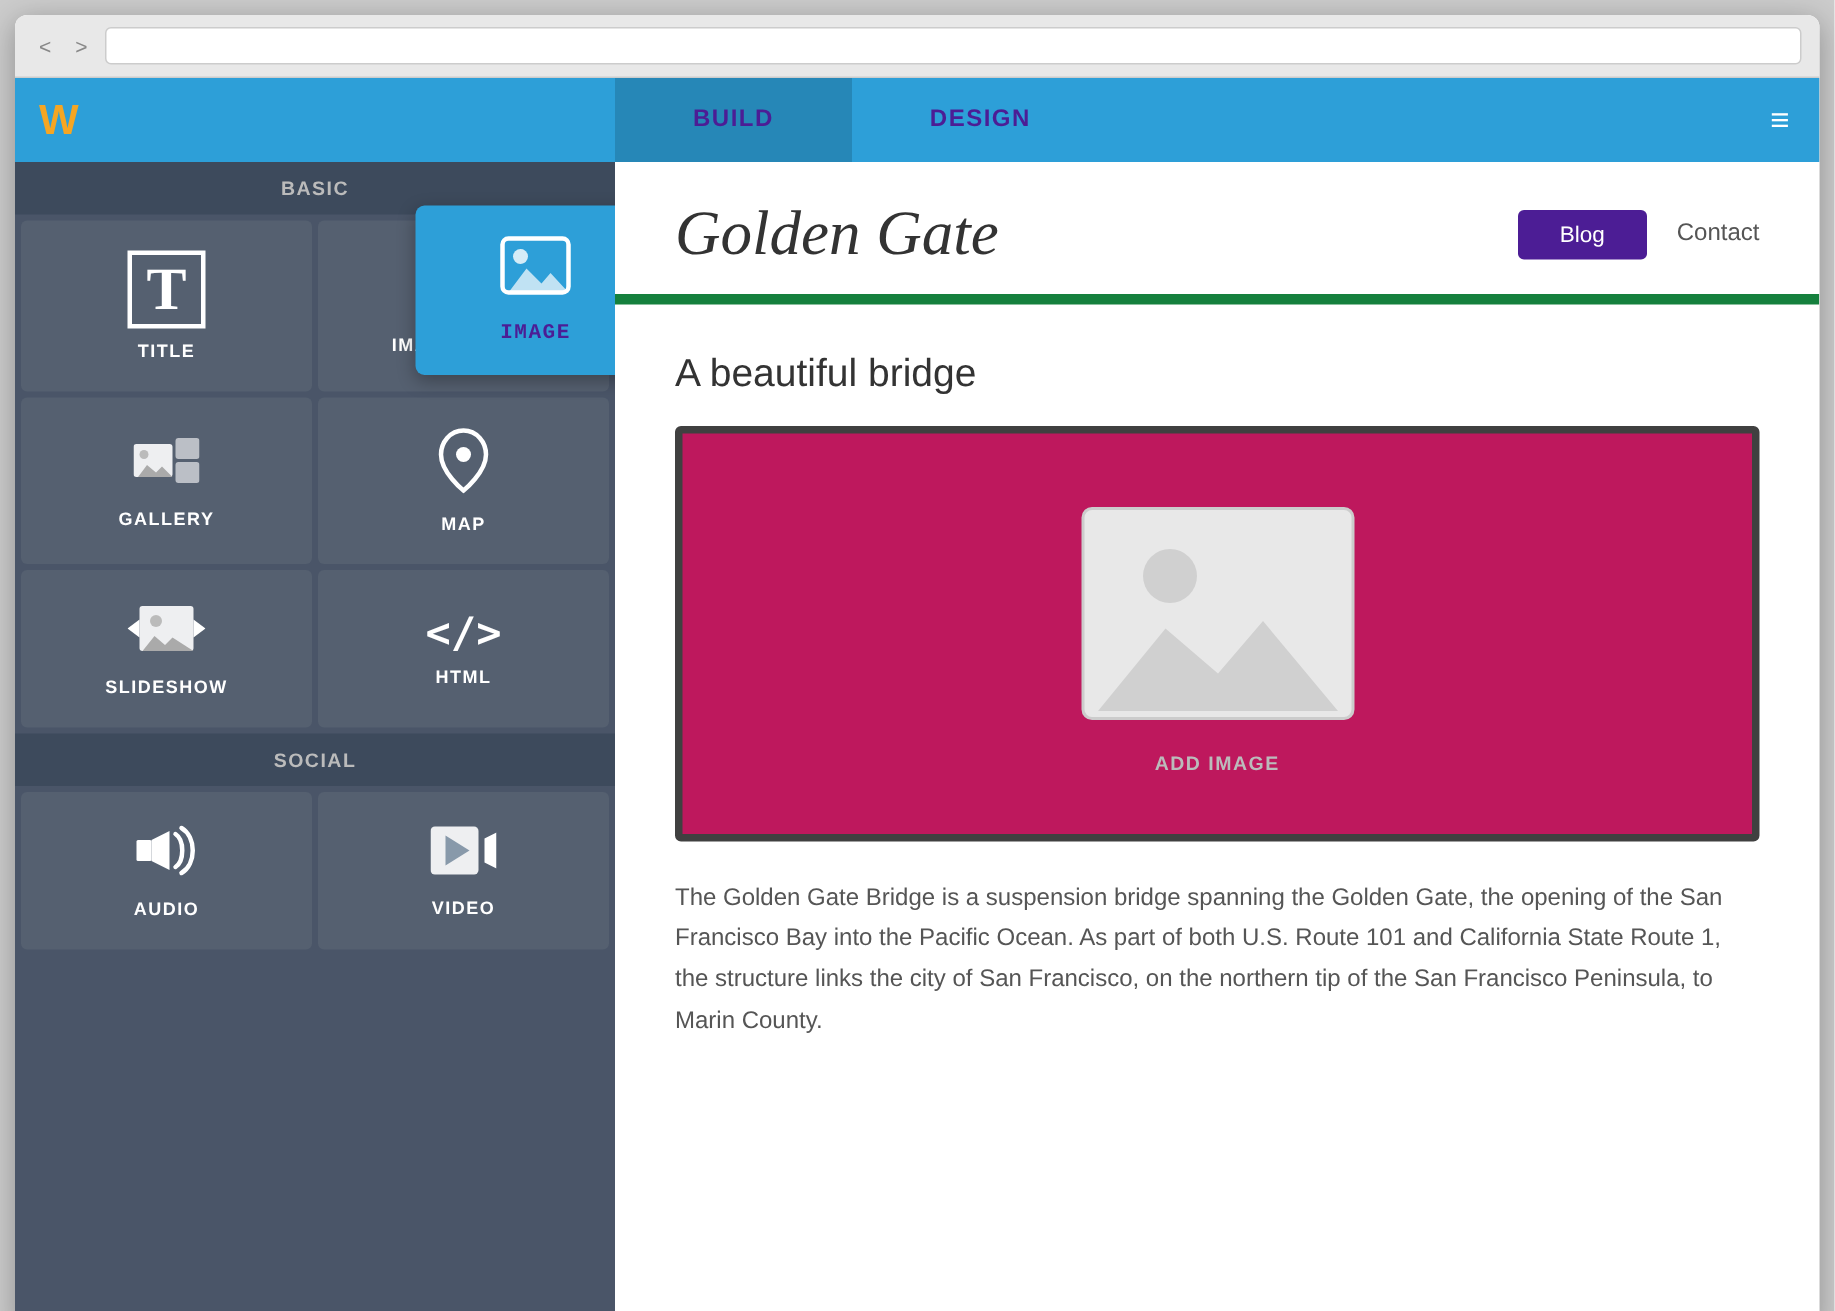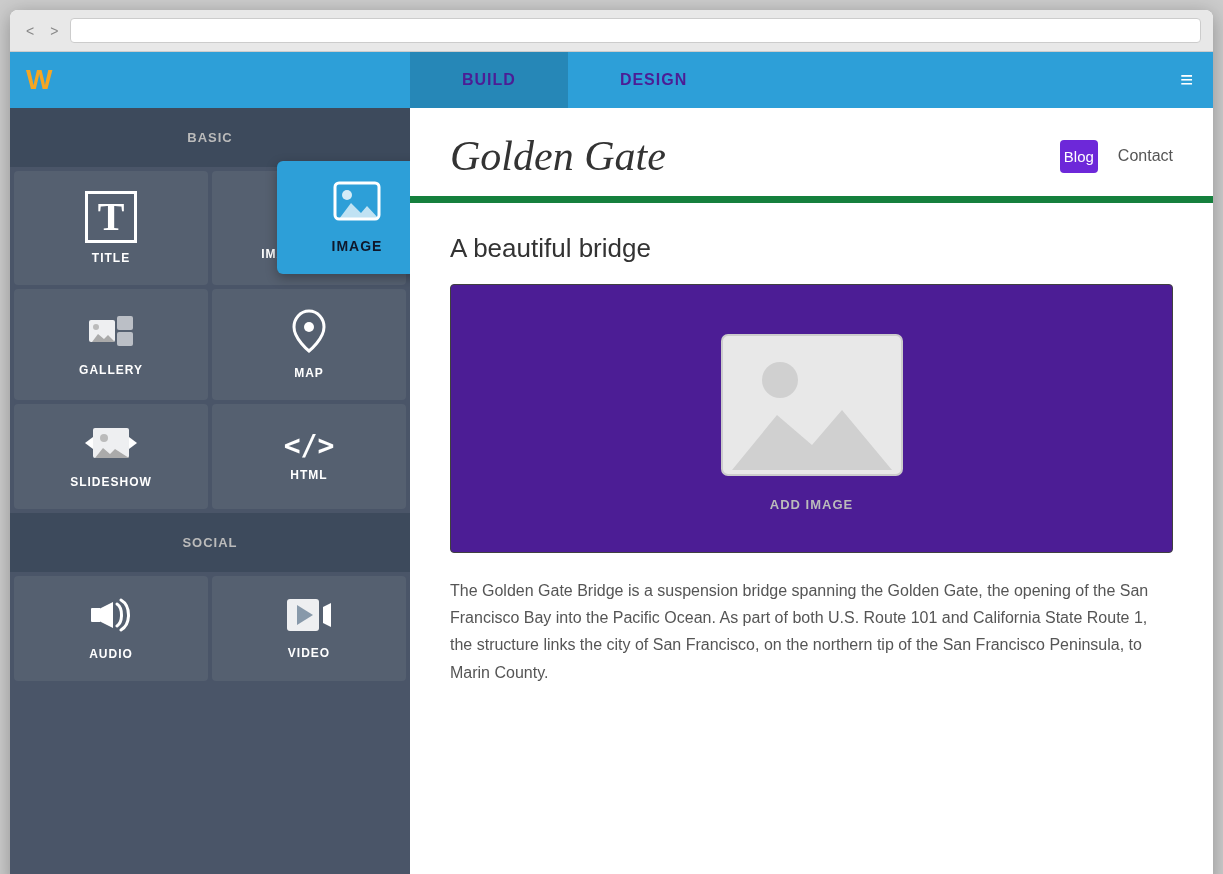--- a/index.html
+++ b/index.html
@@ -114,21 +114,21 @@
     
     .sidebar {
       width: 400px;
       background: #4a5568;
       display: flex;
       flex-direction: column;
       overflow-y: auto;
     }
     .sidebar-section-label {
       text-align: center;
-      padding: 22px;
+      padding: 10px;
       font-size: 13px;
       font-weight: bold;
       color: #bbb;
       letter-spacing: 1px;
       background: #3d4a5c;
     }
     .sidebar-grid {
       display: grid;
       grid-template-columns: 1fr 1fr;
       gap: 4px;
@@ -183,24 +183,24 @@
       font-size: 42px;
       color: #333;
       font-style: italic;
     }
     .page-nav {
       display: flex;
       align-items: center;
       gap: 20px;
     }
     .page-nav-btn {
-      background: #6d28d9;
+      background: #4c1d95;
       color: #fff;
       border: none;
-      padding: 8px 4px;
+      padding: 8px 28px;
       font-size: 15px;
       cursor: pointer;
       border-radius: 4px;
     }
     .page-nav-link {
       font-size: 16px;
       color: #555;
       cursor: pointer;
       text-decoration: none;
     }
@@ -208,29 +208,29 @@
     .page-content {
       padding: 30px 40px;
     }
     .page-section-title {
       font-size: 26px;
       font-weight: normal;
       color: #333;
       margin-bottom: 20px;
     }
     .image-placeholder-container {
-      border: 1px solid #404040;
+      border: 5px solid #404040;
       border-radius: 4px;
       padding: 40px;
       display: flex;
       flex-direction: column;
       align-items: center;
       justify-content: center;
       margin-bottom: 24px;
-      background: #4c1d95;
+      background: #be185d;
       min-height: 240px;
     }
     .image-placeholder-icon {
       width: 200px;
       height: 160px;
     }
     .add-image-label {
       font-size: 13px;
       font-weight: bold;
       color: #bbb;
@@ -260,22 +260,23 @@
       width: 160px;
       box-shadow: 0 4px 12px rgba(0,0,0,0.3);
     }
     .tooltip-popup-icon {
       font-size: 36px;
       color: #fff;
     }
     .tooltip-popup-label {
       font-size: 14px;
       font-weight: bold;
-      color: #0f172a;
+      color: #4c1d95;
       letter-spacing: 1px;
+      font-family: Liberation Mono, monospace;
     }
   </style>
 </head>
 <body>
 
 <div class="browser-window">
 
   <div class="browser-chrome">
     <button class="browser-nav-btn">&lt;</button>
     <button class="browser-nav-btn">&gt;</button>

